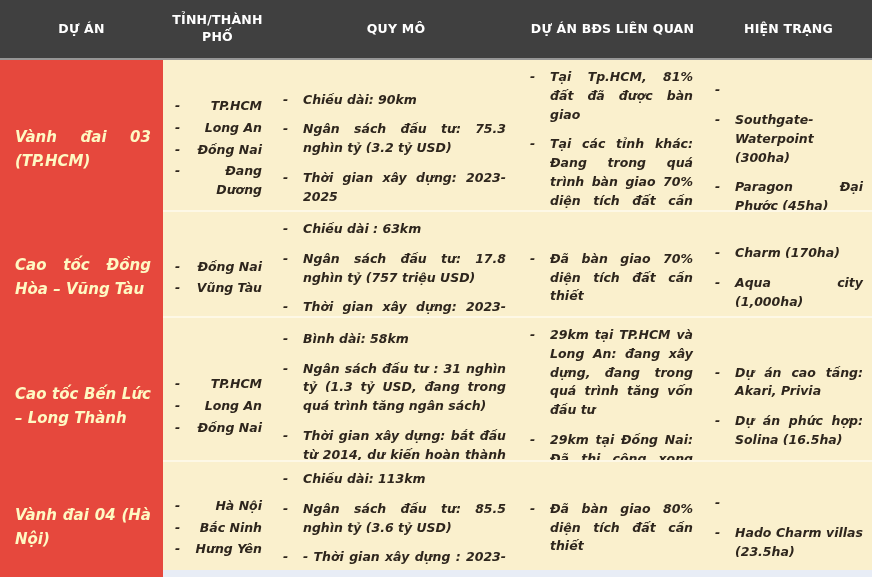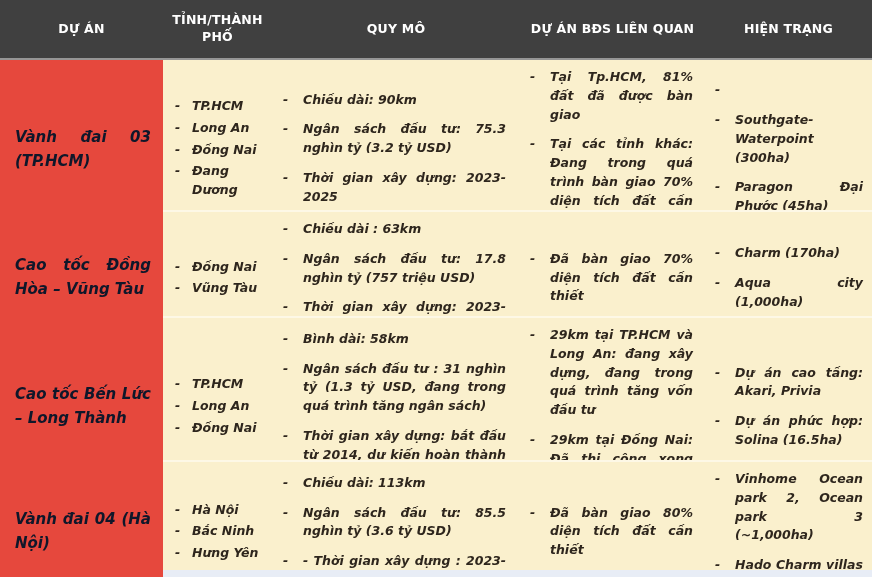--- a/index.html
+++ b/index.html
@@ -38,32 +38,32 @@
     background:#faf0cd;
     color:#2e261d;
     font-style:italic;font-weight:600;font-size:12.5px;line-height:1.5;
     display:flex;flex-direction:column;justify-content:center;
     gap:11px;
     padding:8px 10px 8px 10px;
   }
   .row + .row .cream{border-top:2px solid rgba(255,255,255,.5);}
   .project-cell{
     background:#e6483d;
-    color:#0f172a;
+    color:#fef9c3;
     font-weight:bold;font-style:italic;font-size:15px;line-height:1.6;
     display:flex;align-items:center;
     padding:6px 12px 6px 15px;
     text-align:justify;
   }
   .item{display:flex;align-items:flex-start;}
   .dash{flex:0 0 20px;text-align:left;}
   .item-text{flex:1 1 auto;text-align:justify;min-width:0;}
   .province-cell{gap:3px;padding-left:12px;}
   .province-cell .dash{flex-basis:17px;}
-  .province-cell .item-text{text-align:left;}
+  .province-cell .item-text{text-align:right;}
   .scale-cell{padding-left:11px;padding-right:14px;}
   .status-cell{padding-left:10px;padding-right:12px;}
   .related-cell{padding-left:10px;padding-right:9px;}
   
   .bottom-strip{
     position:absolute;left:0;right:0;bottom:0;height:7px;
     display:grid;grid-template-columns:163px 1fr;
   }
   .bottom-strip .left{background:#e6483d;}
   .bottom-strip .right{background:#e8edf6;}
@@ -270,21 +270,20 @@
       </div>
       <div class="cell cream status-cell">
         <div class="item">
             <span class="dash">-</span>
             <span class="item-text">Đã bàn giao 80% diện tích đất cần thiết</span>
           </div>
       </div>
       <div class="cell cream related-cell">
         <div class="item">
             <span class="dash">-</span>
-            <span class="item-text">Vinhome Ocean park 2, Ocean park 3 (~1,000ha)</span>
           </div>
         <div class="item">
             <span class="dash">-</span>
             <span class="item-text">Hado Charm villas (23.5ha)</span>
           </div>
       </div>
     </div>
 
   </div>
 

